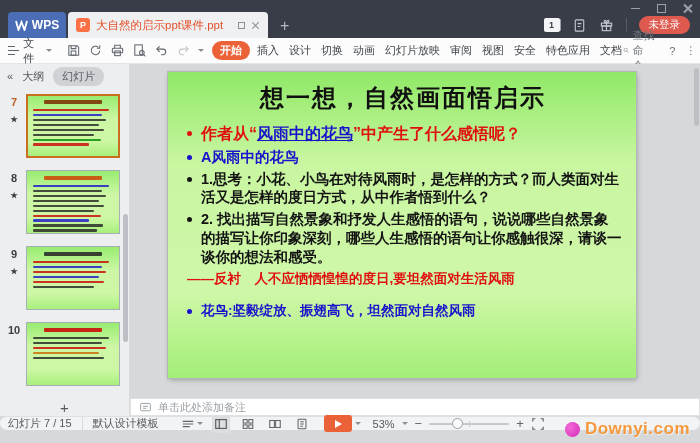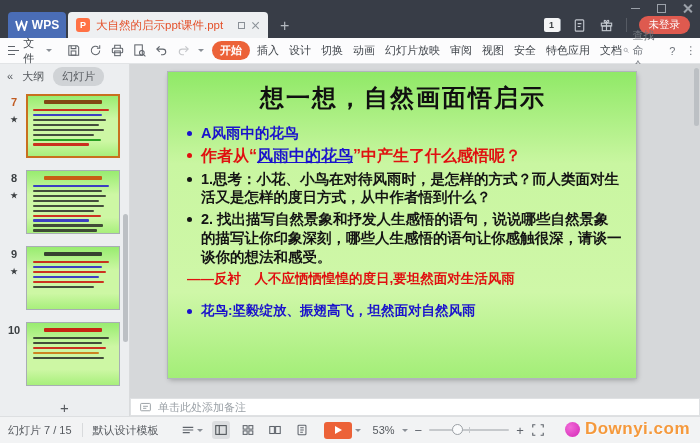--- a/index.html
+++ b/index.html
@@ -76,21 +76,21 @@
   .no-dot{margin-left:3px;}
   .c-red{color:#e01010;} .c-blue{color:#1a12cc;} .c-black{color:#141414;}
   .link{color:#1a12cc;text-decoration:underline;}
   .sz-big{font-size:16px;} .sz-small{font-size:13.5px;}
   .gap-top{margin-top:15px;}
   
   .notes-row{position:absolute;left:0;top:398px;width:700px;height:18px;display:flex;}
   .add-slide{width:130px;background:#eceef0;border-right:1px solid #d9dbdd;display:flex;align-items:center;justify-content:center;color:#55595e;font-size:15px;flex:none;}
   .notes-bar{flex:1;background:#fff;border:1px solid #dfe1e3;display:flex;align-items:center;gap:6px;padding:0 8px;font-size:11px;color:#9aa0a6;}
   
-  .status-bar{position:absolute;left:0;top:416px;width:700px;height:27px;background:#f2f3f4;border-top:1px solid #dddfe1;display:flex;align-items:center;padding:0 8px;font-size:11px;color:#55595e;}
+  .status-bar{position:absolute;left:0;top:416px;width:700px;height:14px;background:#f2f3f4;border-top:1px solid #dddfe1;display:flex;align-items:center;padding:0 8px;font-size:11px;color:#55595e;border-radius:13px;}
   .sb-div{width:1px;height:14px;background:#d8dadc;margin:0 10px;}
   .sb-icons{display:flex;align-items:center;gap:9px;margin-left:22px;color:#5f646b;}
   .sb-icons svg{display:block;}
   .view-ic{padding:2px;border-radius:3px;display:flex;}
   .view-ic.on{background:#dcdee0;}
   .play-btn{margin-left:13px;width:28px;height:17px;background:#ec6238;border-radius:3px;display:flex;align-items:center;justify-content:center;}
   .play-tri{width:0;height:0;border-left:7px solid #fff;border-top:4.5px solid transparent;border-bottom:4.5px solid transparent;margin-left:2px;}
   .zoom-group{display:flex;align-items:center;gap:7px;margin-left:12px;}
   .zoom-track{position:relative;width:80px;height:2px;background:#c6c9cc;border-radius:1px;}
   .zoom-knob{position:absolute;left:28%;top:-5px;width:11px;height:11px;border-radius:50%;background:#fafbfc;border:1px solid #9ba0a5;}
@@ -295,27 +295,27 @@
               <div class="t-line" style="background: rgb(34, 34, 34); width: 89%;"></div>
             </div>
           </div>
         </div>
       <div class="panel-scroll"></div>
     </div>
     <div class="canvas">
       <div class="slide">
         <div class="slide-title">想一想，自然画面悟启示</div>
         <div id="bullets">
+            <div class="bullet-row c-red sz-big">
+              <span class="dot"></span>
+              <span><span>作者从“</span><span class="link">风雨中的花鸟</span><span>”中产生了什么感悟呢？</span></span>
+            </div>
             <div class="bullet-row c-blue">
               <span class="dot"></span>
               <span>A风雨中的花鸟</span>
-            </div>
-            <div class="bullet-row c-red sz-big">
-              <span class="dot"></span>
-              <span><span>作者从“</span><span class="link">风雨中的花鸟</span><span>”中产生了什么感悟呢？</span></span>
             </div>
             <div class="bullet-row c-black">
               <span class="dot"></span>
               <span>1.思考：小花、小鸟在对待风雨时，是怎样的方式？而人类面对生活又是怎样的度日方式，从中作者悟到什么？</span>
             </div>
             <div class="bullet-row c-black">
               <span class="dot"></span>
               <span>2. 找出描写自然景象和抒发人生感悟的语句，说说哪些自然景象的描写让你印象深刻，哪些人生感悟的语句让你感触很深，请谈一谈你的想法和感受。</span>
             </div>
             <div class="bullet-row c-red sz-small no-dot">

